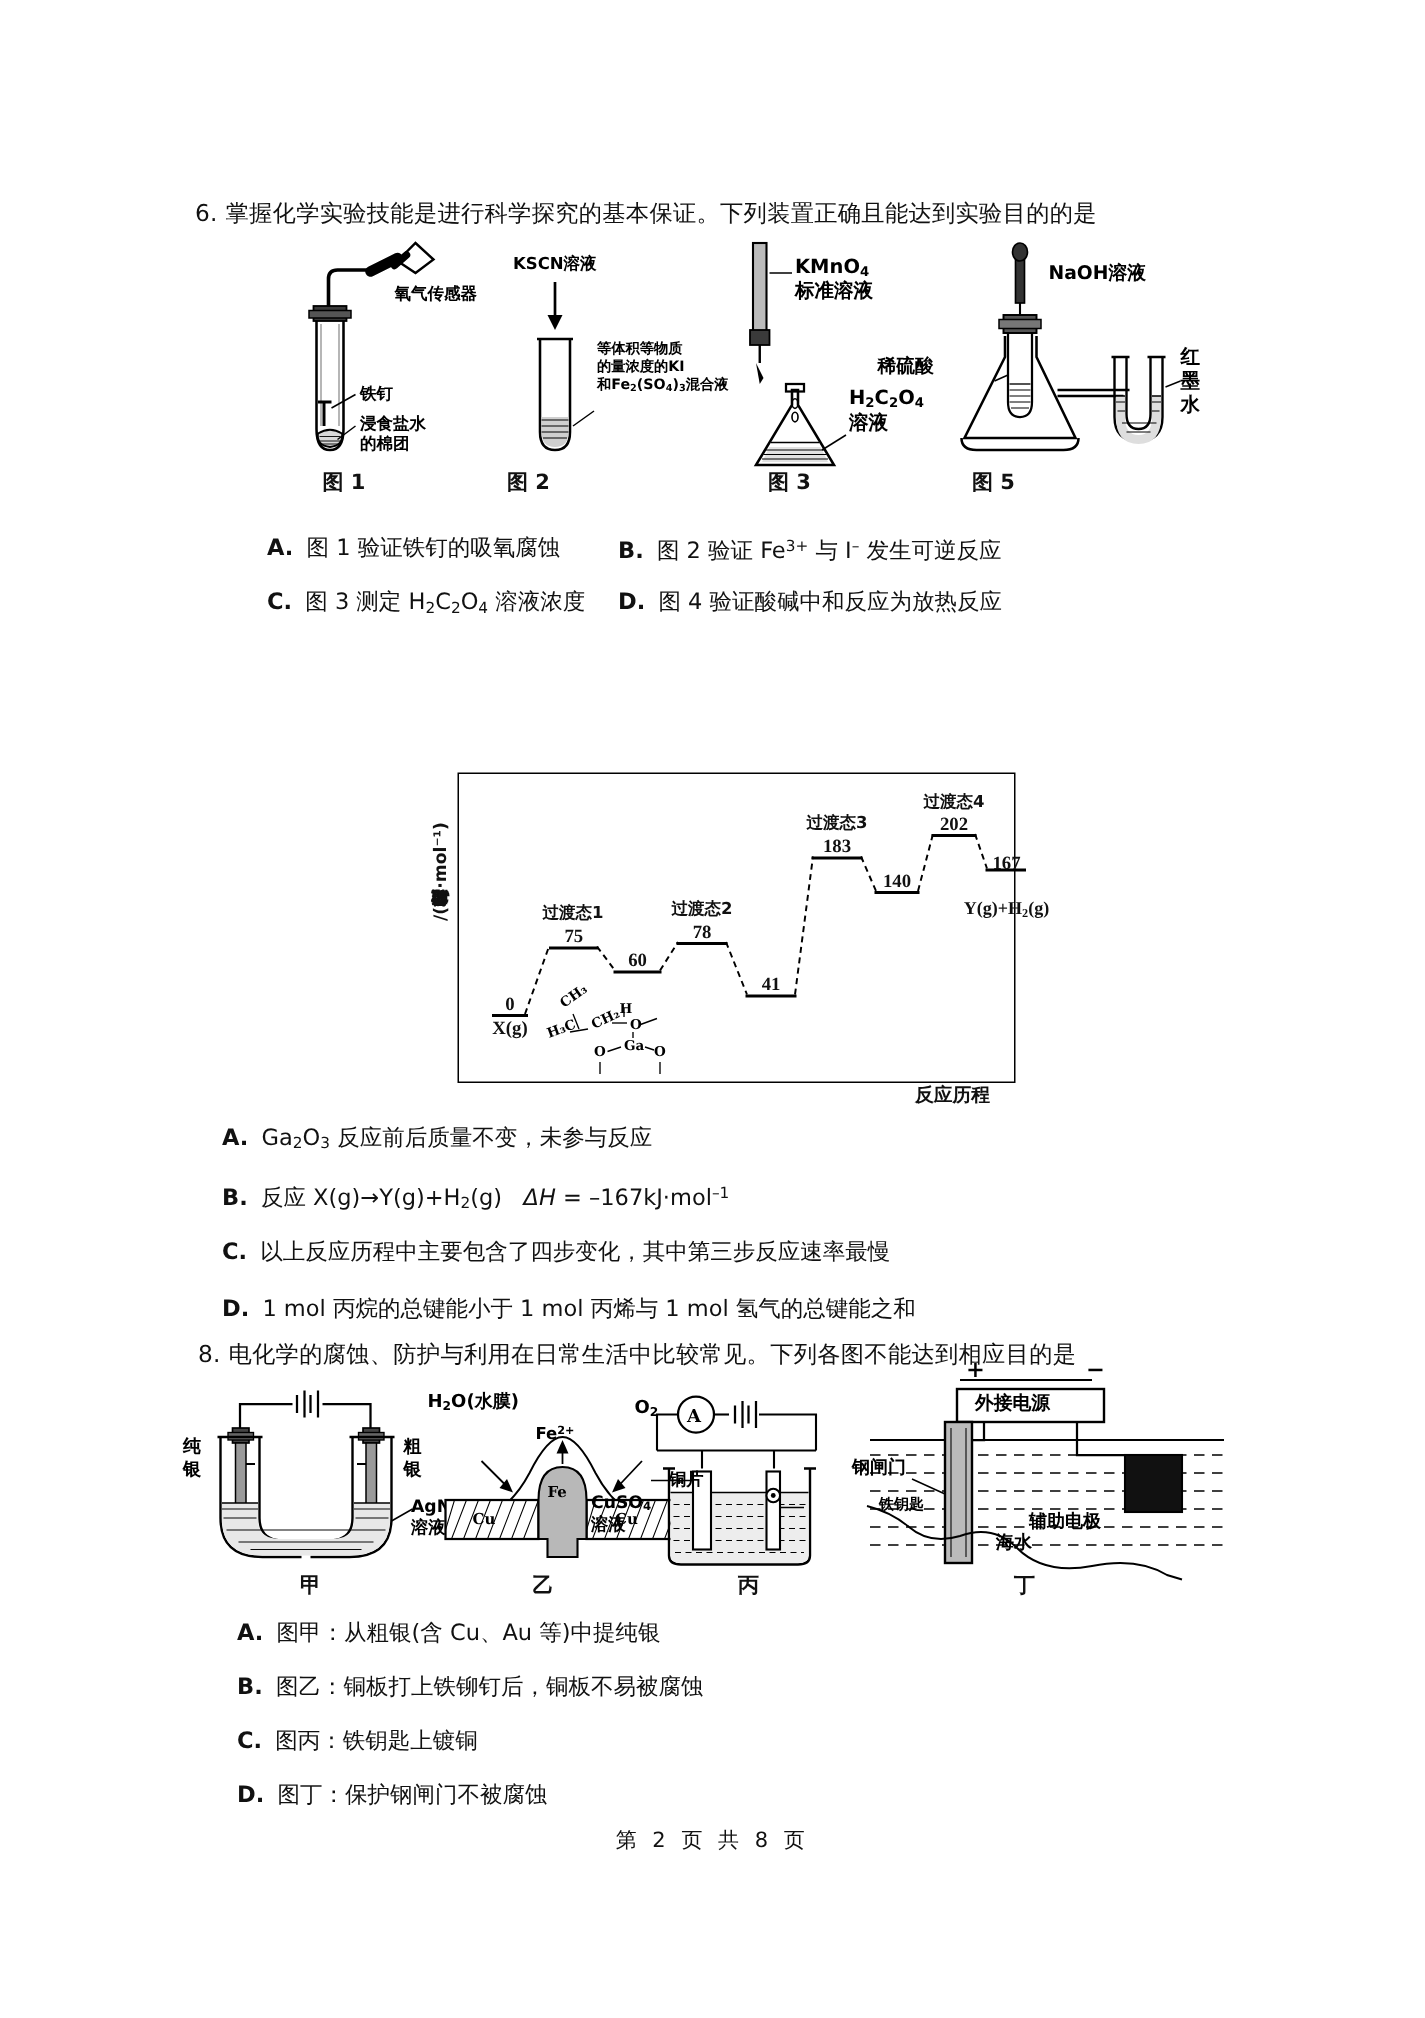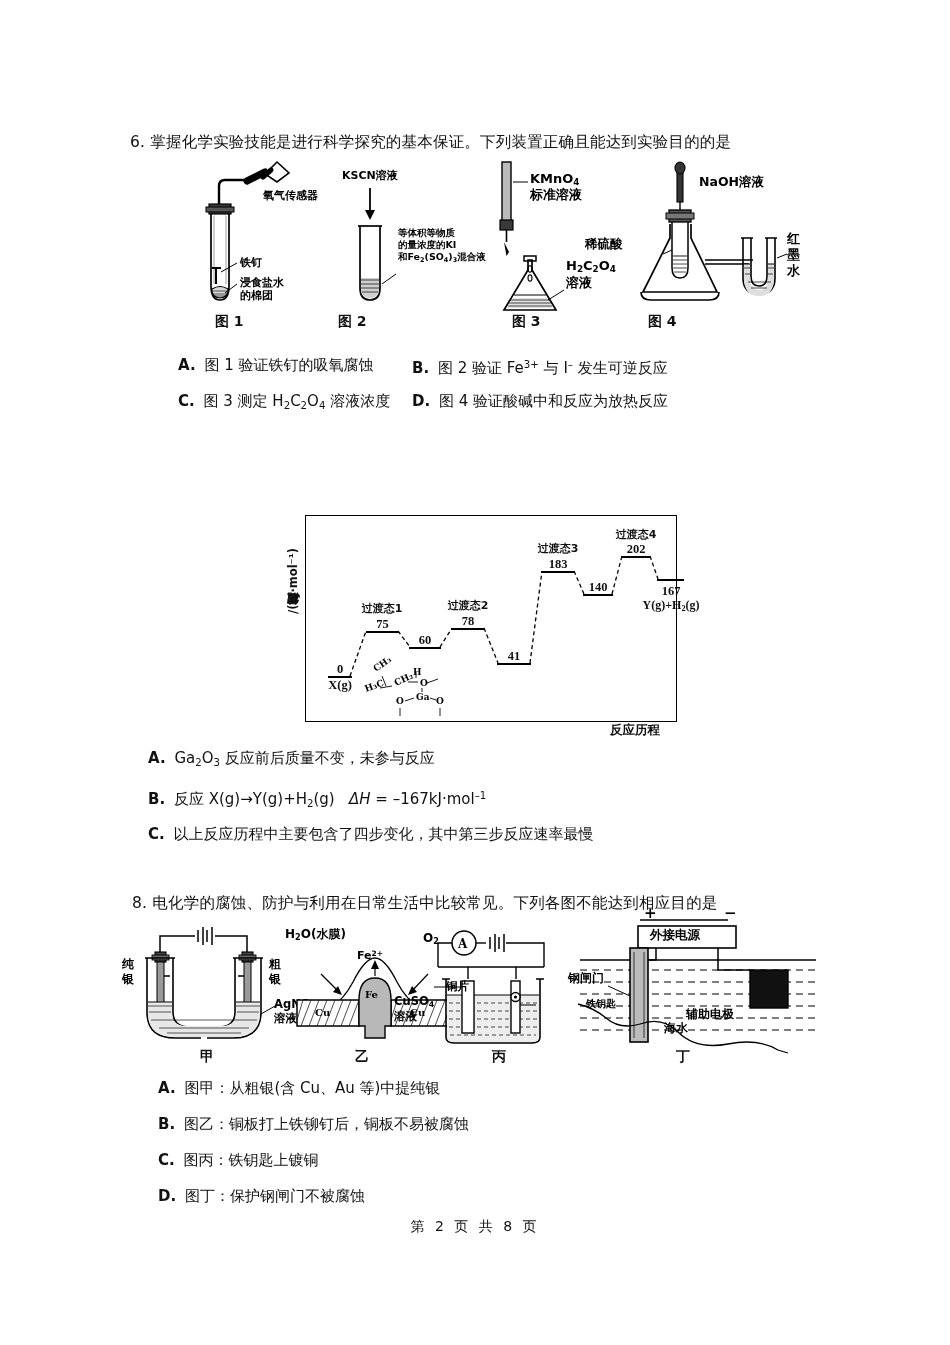--- a/index.html
+++ b/index.html
@@ -228,21 +228,21 @@
 
       <path d="M38 94 L47 90" stroke="#000" stroke-width="1"></path>
       <path d="M152 98 L162 94" stroke="#000" stroke-width="1"></path>
     </svg>
     <span class="lbl-t" style="left:74px; top:16px; font-size:12.5px;">NaOH溶液</span>
     <span class="lbl-t" style="left:-40px; top:78px; font-size:12.5px;">稀硫酸</span>
     <span class="lbl-t" style="left:162px; top:73px; font-size:13px;">红</span>
     <span class="lbl-t" style="left:162px; top:89px; font-size:13px;">墨</span>
     <span class="lbl-t" style="left:162px; top:105px; font-size:13px;">水</span>
   </div>
-  <div class="figname" style="left:648px; top:313px;">图 4</div>
+  <div class="figname" style="left:648px; top:313px;">图 5</div>
 
   <div class="opt cn" style="left:178px; top:352px;">
     <span class="lbl">A.</span>
     <span>图 1 验证铁钉的吸氧腐蚀</span>
   </div>
   <div class="opt cn" style="left:412px; top:352px;">
     <span class="lbl">B.</span>
     <span>图 2 验证 Fe<sup>3+</sup> 与 I<sup>–</sup> 发生可逆反应</span>
   </div>
   <div class="opt cn" style="left:178px; top:388px;">
@@ -289,21 +289,21 @@
     <div class="lvl" style="left:351px; top:63px; width:27px;"></div>
 
     <div class="elab num" style="left:22px; top:146px; width:24px;">0</div>
     <div class="elab num" style="left:60px; top:101px; width:33px;">75</div>
     <div class="elab num" style="left:103px; top:117px; width:32px;">60</div>
     <div class="elab num" style="left:145px; top:98px; width:34px;">78</div>
     <div class="elab num" style="left:191px; top:133px; width:34px;">41</div>
     <div class="elab num" style="left:235px; top:41px; width:34px;">183</div>
     <div class="elab num" style="left:277px; top:64px; width:30px;">140</div>
     <div class="elab num" style="left:313px; top:26px; width:34px;">202</div>
-    <div class="elab num" style="left:348px; top:68px; width:34px;">167</div>
+    <div class="elab num" style="left:348px; top:52px; width:34px;">167</div>
 
     <div class="elab" style="left:18px; top:162px; width:32px; font-family:'Liberation Serif',serif; font-size:12.5px;">X(g)</div>
     <div class="elab" style="left:40px; top:85px; width:72px;">过渡态1</div>
     <div class="elab" style="left:126px; top:82px; width:72px;">过渡态2</div>
     <div class="elab" style="left:216px; top:25px; width:72px;">过渡态3</div>
     <div class="elab" style="left:294px; top:11px; width:72px;">过渡态4</div>
     <div class="elab" style="left:322px; top:82px; width:86px; font-family:'Liberation Serif',serif; font-size:12px;">Y(g)+H<sub>2</sub>(g)</div>
 
     <svg width="150" height="75" viewBox="0 0 150 75" style="position:absolute; left:52px; top:126px;">
       <text x="18" y="30" font-family="DejaVu Serif, serif" font-size="9" font-weight="700" transform="rotate(-35 18 30)">CH₃</text>
@@ -334,20 +334,24 @@
     <span>Ga<sub>2</sub>O<sub>3</sub> 反应前后质量不变，未参与反应</span>
   </div>
   <div class="opt cn" style="left:148px; top:783px;">
     <span class="lbl">B.</span>
     <span>反应 X(g)→Y(g)+H<sub>2</sub>(g)&nbsp;&nbsp; <i>ΔH</i> = –167kJ·mol<sup>–1</sup></span>
   </div>
   <div class="opt cn" style="left:148px; top:821px;">
     <span class="lbl">C.</span>
     <span>以上反应历程中主要包含了四步变化，其中第三步反应速率最慢</span>
   </div>
+  <div class="opt cn" style="left:148px; top:859px;">
+    <span class="lbl">D.</span>
+    <span>1 mol 丙烷的总键能小于 1 mol 丙烯与 1 mol 氢气的总键能之和</span>
+  </div>
 
   <div class="qtext cn" style="left:132px; top:888px; width:760px;">
     <span class="qnum">8.</span>
     <span>电化学的腐蚀、防护与利用在日常生活中比较常见。下列各图不能达到相应目的是</span>
   </div>
 
   <div class="fig" style="left:135px; top:928px; width:160px; height:120px;">
     <svg width="160" height="120" viewBox="0 0 160 120">
 
       <path d="M25 25 L25 8 L60 8" stroke="#000" stroke-width="1.5" fill="none"></path>

